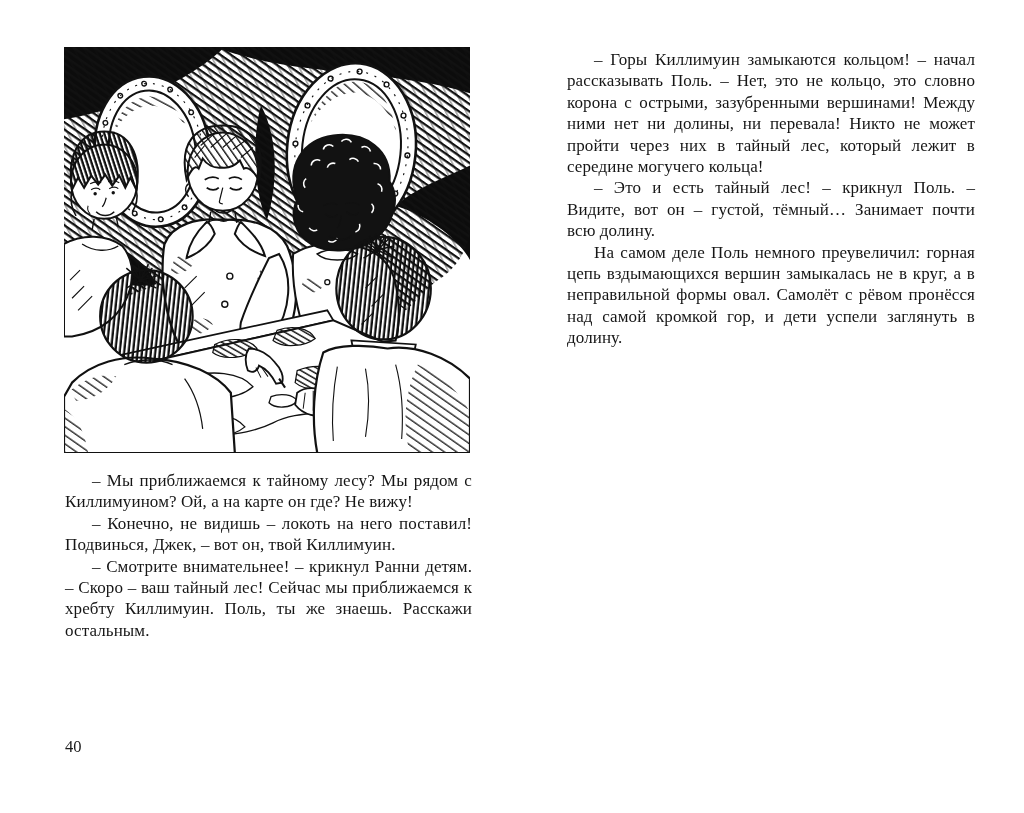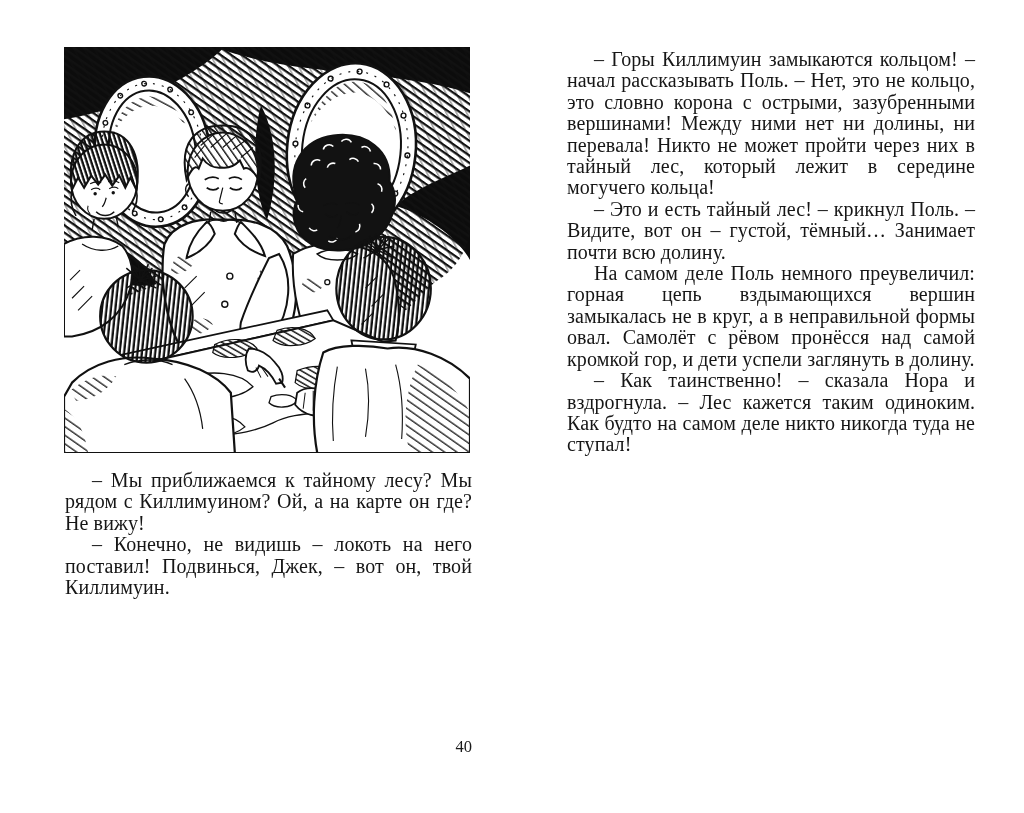--- a/index.html
+++ b/index.html
@@ -5,33 +5,33 @@
   * { margin:0; padding:0; box-sizing:border-box; }
   html,body { width:1024px; height:813px; background:#ffffff; }
   body { position:relative; font-family:"Liberation Serif","DejaVu Serif",serif; color:#161616; overflow:hidden; }
 
   .spread { position:absolute; inset:0; background:#ffffff; }
 
   .illustration { position:absolute; left:64px; top:47px; width:406px; height:406px; }
   .illustration svg { display:block; width:100%; height:100%; }
 
   .text-col p {
-    font-size:20px;
+    font-size:17px;
     line-height:21.4px;
     text-align:justify;
     text-indent:27px;
     color:#161616;
     letter-spacing:.1px;
   }
   .left-text  { position:absolute; left:65px; top:470px; width:407px; }
   .right-text { position:absolute; left:567px; top:49px;  width:408px; }
 
   .page-number {
     position:absolute; left:65px; top:737px; width:407px;
-    text-align:right; font-size:16.5px; color:#1a1a1a;
+    text-align:left; font-size:16.5px; color:#1a1a1a;
   }
 </style>
 </head>
 <body>
 
 <div class="spread">
 
   <figure class="illustration">
     <svg viewBox="0 0 404 404" xmlns="http://www.w3.org/2000/svg">
       <defs>
@@ -227,24 +227,24 @@
           <path d="M312,202 L298,192 M312,202 L310,186 M312,202 L324,190 M312,202 L328,198 M312,202 L328,210 M312,202 L298,210 M312,202 L304,188 M312,202 L320,187"></path>
         </g>
         <circle cx="312" cy="202" r="2.2" fill="#111" stroke="none"></circle>
       </g>
     </svg>
   </figure>
 
   <div class="text-col left-text">
     <p>– Мы приближаемся к тайному лесу? Мы рядом с Киллимуином? Ой, а на карте он где? Не вижу!</p>
     <p>– Конечно, не видишь – локоть на него поставил! Подвинься, Джек, – вот он, твой Киллимуин.</p>
+    <p>– Смотрите внимательнее! – крикнул Ранни детям. – Скоро – ваш тайный лес! Сейчас мы приближаемся к хребту Киллимуин. Поль, ты же знаешь. Расскажи остальным.</p>
   </div>
 
   <div class="page-number">40</div>
 
   <div class="text-col right-text">
     <p>– Горы Киллимуин замыкаются кольцом! – начал рассказывать Поль. – Нет, это не кольцо, это словно корона с острыми, зазубренными вершинами! Между ними нет ни долины, ни перевала! Никто не может пройти через них в тайный лес, который лежит в середине могучего кольца!</p>
     <p>– Это и есть тайный лес! – крикнул Поль. – Видите, вот он – густой, тёмный… Занимает почти всю долину.</p>
     <p>На самом деле Поль немного преувеличил: горная цепь вздымающихся вершин замыкалась не в круг, а в неправильной формы овал. Самолёт с рёвом пронёсся над самой кромкой гор, и дети успели заглянуть в долину.</p>
-    <p>– Как таинственно! – сказала Нора и вздрогнула. – Лес кажется таким одиноким. Как будто на самом деле никто никогда туда не ступал!</p>
   </div>
 
 </div>
 
 </body></html>

